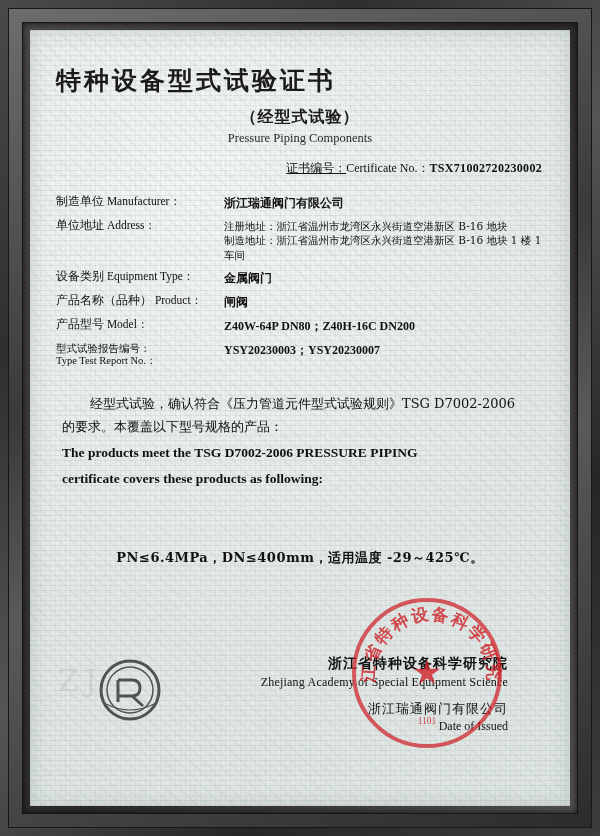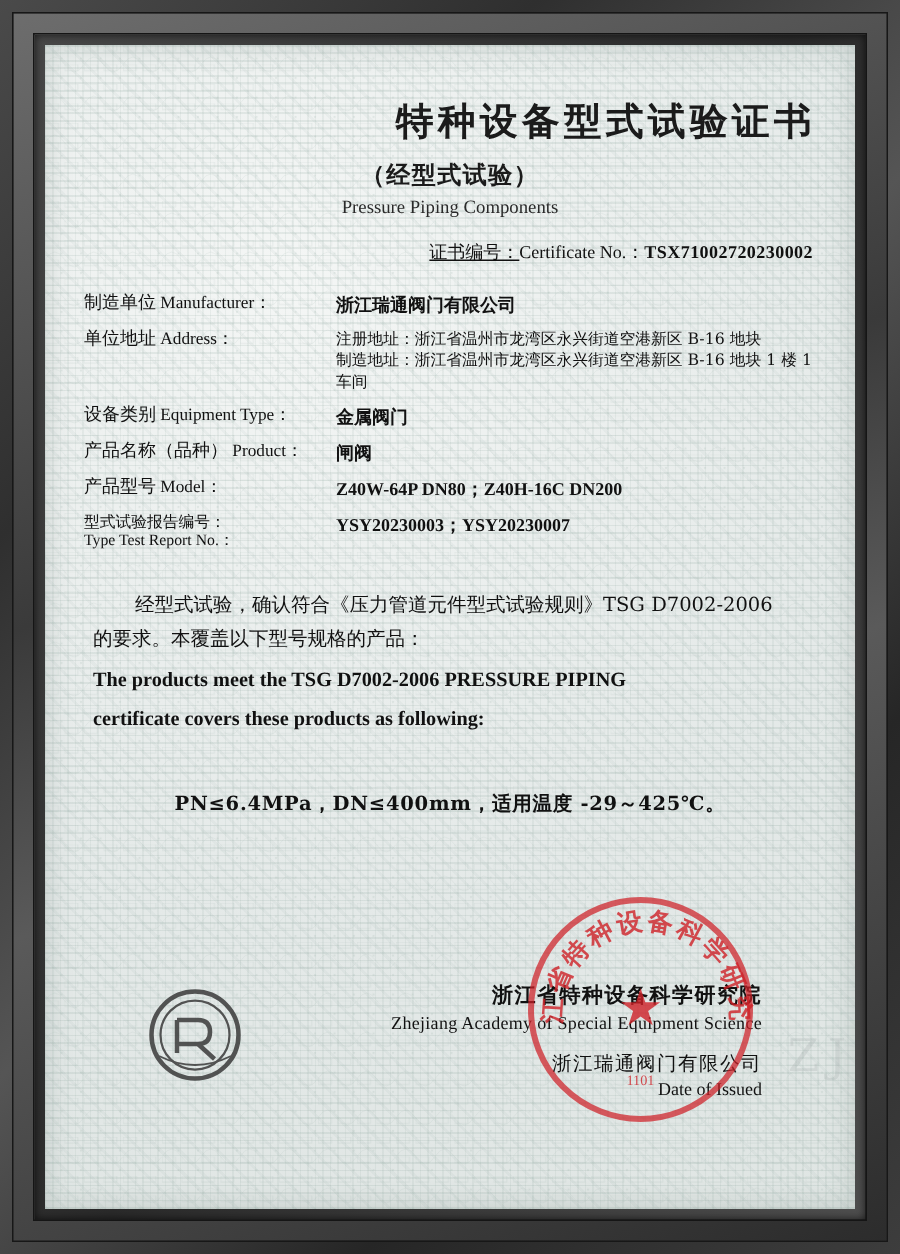--- a/index.html
+++ b/index.html
@@ -54,21 +54,21 @@
     pointer-events: none;
   }
   .content {
     position: absolute;
     left: 0; top: 0; right: 0; bottom: 0;
     padding: 0 26px;
   }
   
   .title-cn {
     margin-top: 34px;
-    text-align: right;
+    text-align: left;
     font-size: 25px;
     font-weight: bold;
     letter-spacing: 3px;
     color: #1b1b1b;
     font-family: "DejaVu Serif", "Liberation Serif", serif;
   }
   .title-en {
     text-align: center;
     font-size: 16px;
     font-weight: bold;
@@ -145,21 +145,21 @@
   .p-cn.indent { text-indent: 28px; }
   .p-en {
     font-size: 13.5px;
     font-weight: bold;
     color: #111;
     line-height: 1.78;
     text-align: justify;
     margin-top: 2px;
   }
   .spec {
-    margin-top: 36px;
+    margin-top: 58px;
     text-align: center;
     font-size: 13px;
     font-weight: bold;
     font-family: "DejaVu Serif", "Liberation Serif", serif;
     color: #111;
     letter-spacing: 0.5px;
   }
 
   
   .footer {
@@ -237,27 +237,28 @@
   .emblem {
     position: absolute;
     left: 68px;
     bottom: 84px;
     width: 64px; height: 64px;
     opacity: 0.85;
   }
   .watermark-text {
     position: absolute;
     left: 0; right: 0;
-    bottom: 84px;
-    text-align: right;
+    bottom: 108px;
+    text-align: left;
     font-size: 30px;
     font-family: "DejaVu Serif", "Liberation Serif", serif;
     color: rgba(150,160,160,0.22);
     letter-spacing: 6px;
     pointer-events: none;
+    padding-left: 28px;
   }
 </style>
 </head>
 <body>
 
 <div id="page">
 
   <div class="frame-outer"></div>
   <div class="frame-bevel"></div>
   <div class="frame-inner-line"></div>

